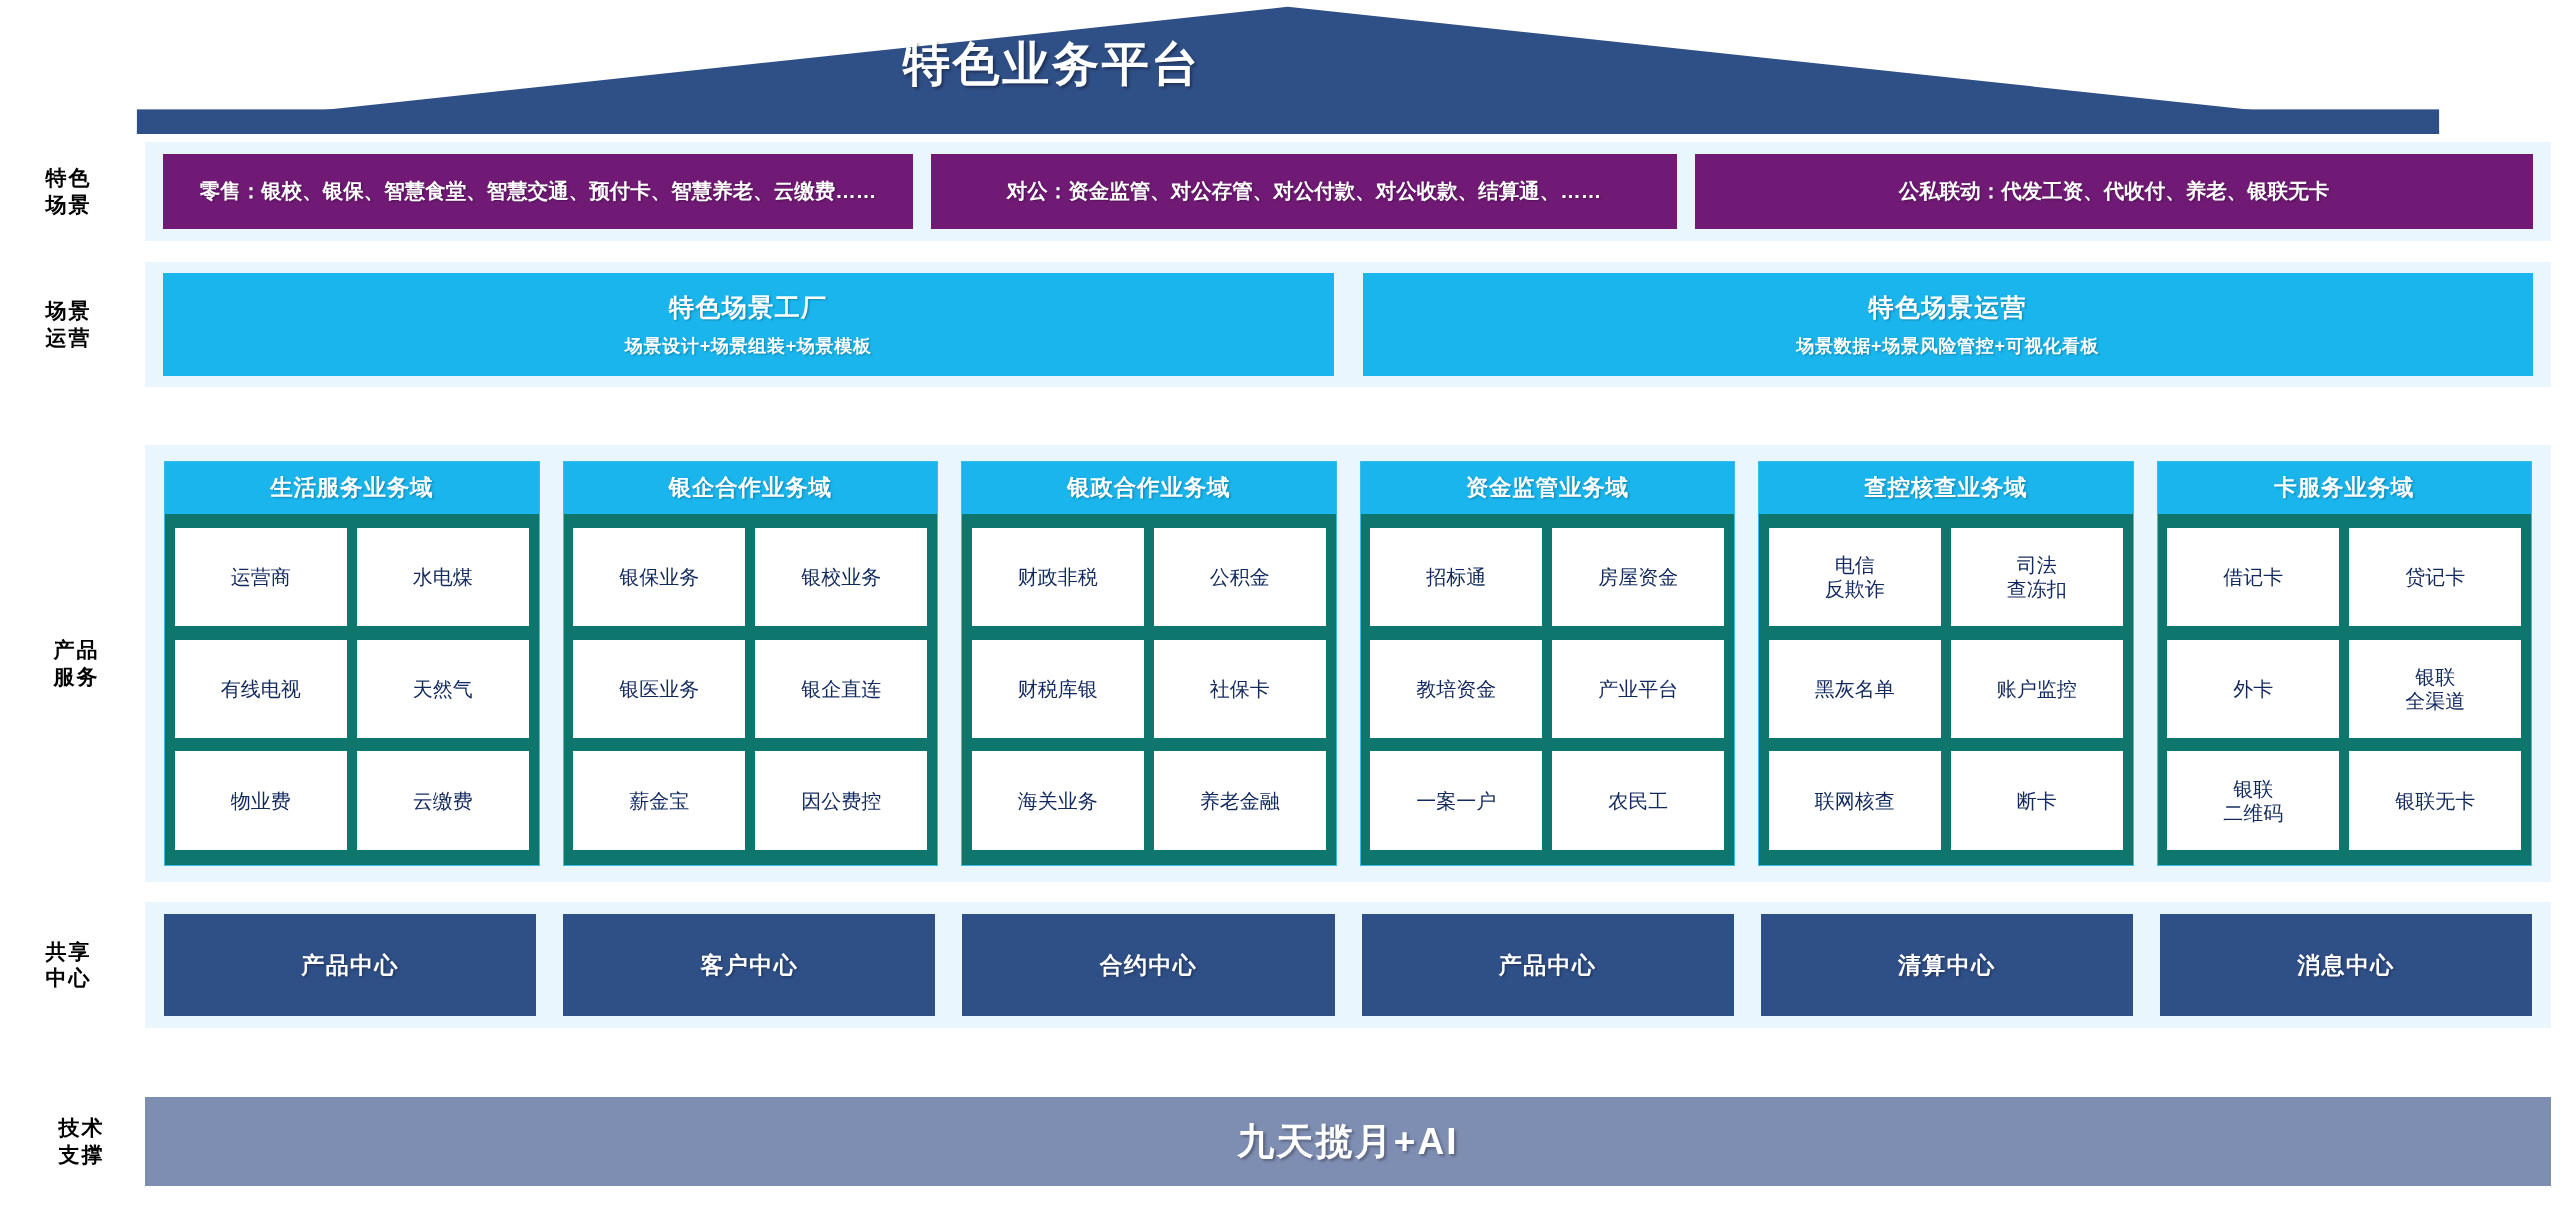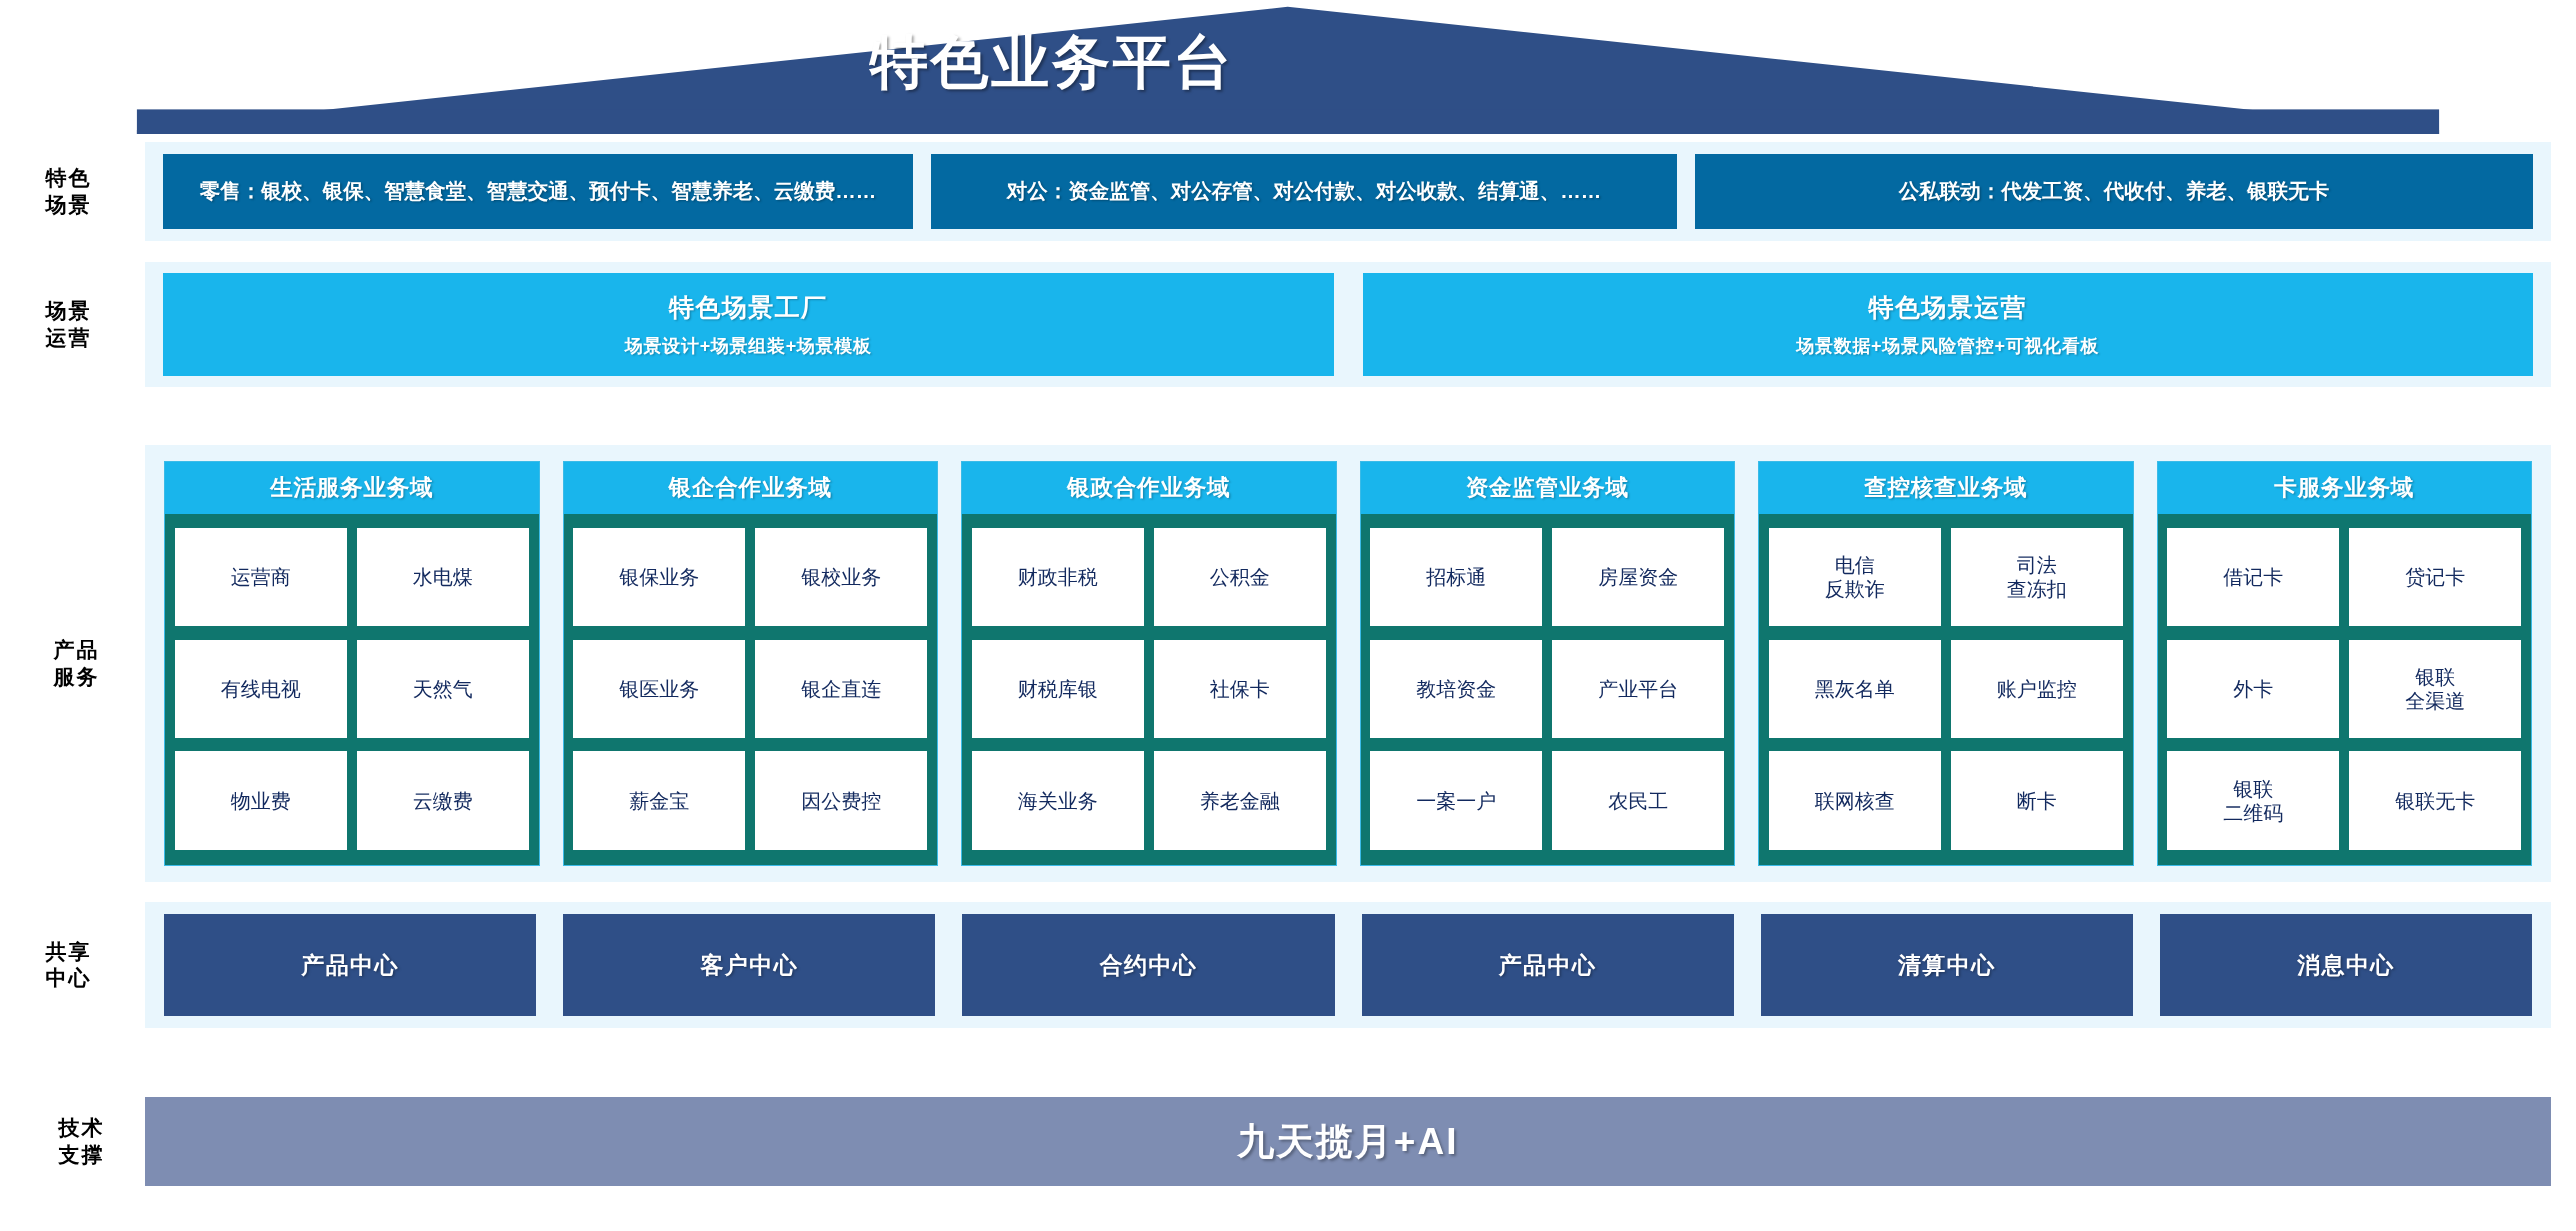--- a/index.html
+++ b/index.html
@@ -10,24 +10,24 @@
     font-family:"Liberation Sans","DejaVu Sans",sans-serif;
     overflow:hidden;
     position:relative;
   }
   
   .roof-wrap{
     position:absolute;left:0;top:0;width:2576px;height:134px;
   }
   .roof-svg{display:block;width:2576px;height:134px;}
   .roof-title{
-    position:absolute;left:0;top:24px;width:2104px;
+    position:absolute;left:0;top:33px;width:2104px;
     text-align:center;
     color:#ffffff;
-    font-size:58px;font-weight:bold;letter-spacing:2.7px;
+    font-size:47px;font-weight:bold;letter-spacing:2.7px;
     text-shadow:2.1px 2.1px 2.7px rgba(0,0,0,.35);
   }
   
   .rail{
     position:absolute;left:0;width:137px;
     display:flex;align-items:center;justify-content:center;
     color:#000000;font-size:21px;font-weight:bold;line-height:1.25;
     text-align:center;letter-spacing:2.1px;
   }
   .rail span{display:block;}
@@ -36,21 +36,21 @@
     background:#e9f6fd;
     box-sizing:border-box;
   }
   
   #band-scene{top:142px;height:99px;}
   .scene-row{
     position:absolute;left:18px;right:18px;top:12.3px;bottom:12.3px;
     display:flex;gap:18px;
   }
   .scene-box{
-    background:#0369a1;color:#ffffff;
+    background:#701a75;color:#ffffff;
     display:flex;align-items:center;justify-content:center;
     text-align:center;
     font-size:20.5px;font-weight:bold;line-height:1.5;
     padding:4.1px 15px;box-sizing:border-box;
     text-shadow:1.4px 1.4px 2.1px rgba(0,0,0,.28);
   }
   .scene-box.f1{flex:0 0 750px;}
   .scene-box.f2{flex:0 0 746px;}
   .scene-box.f3{flex:1 1 auto;}
   

